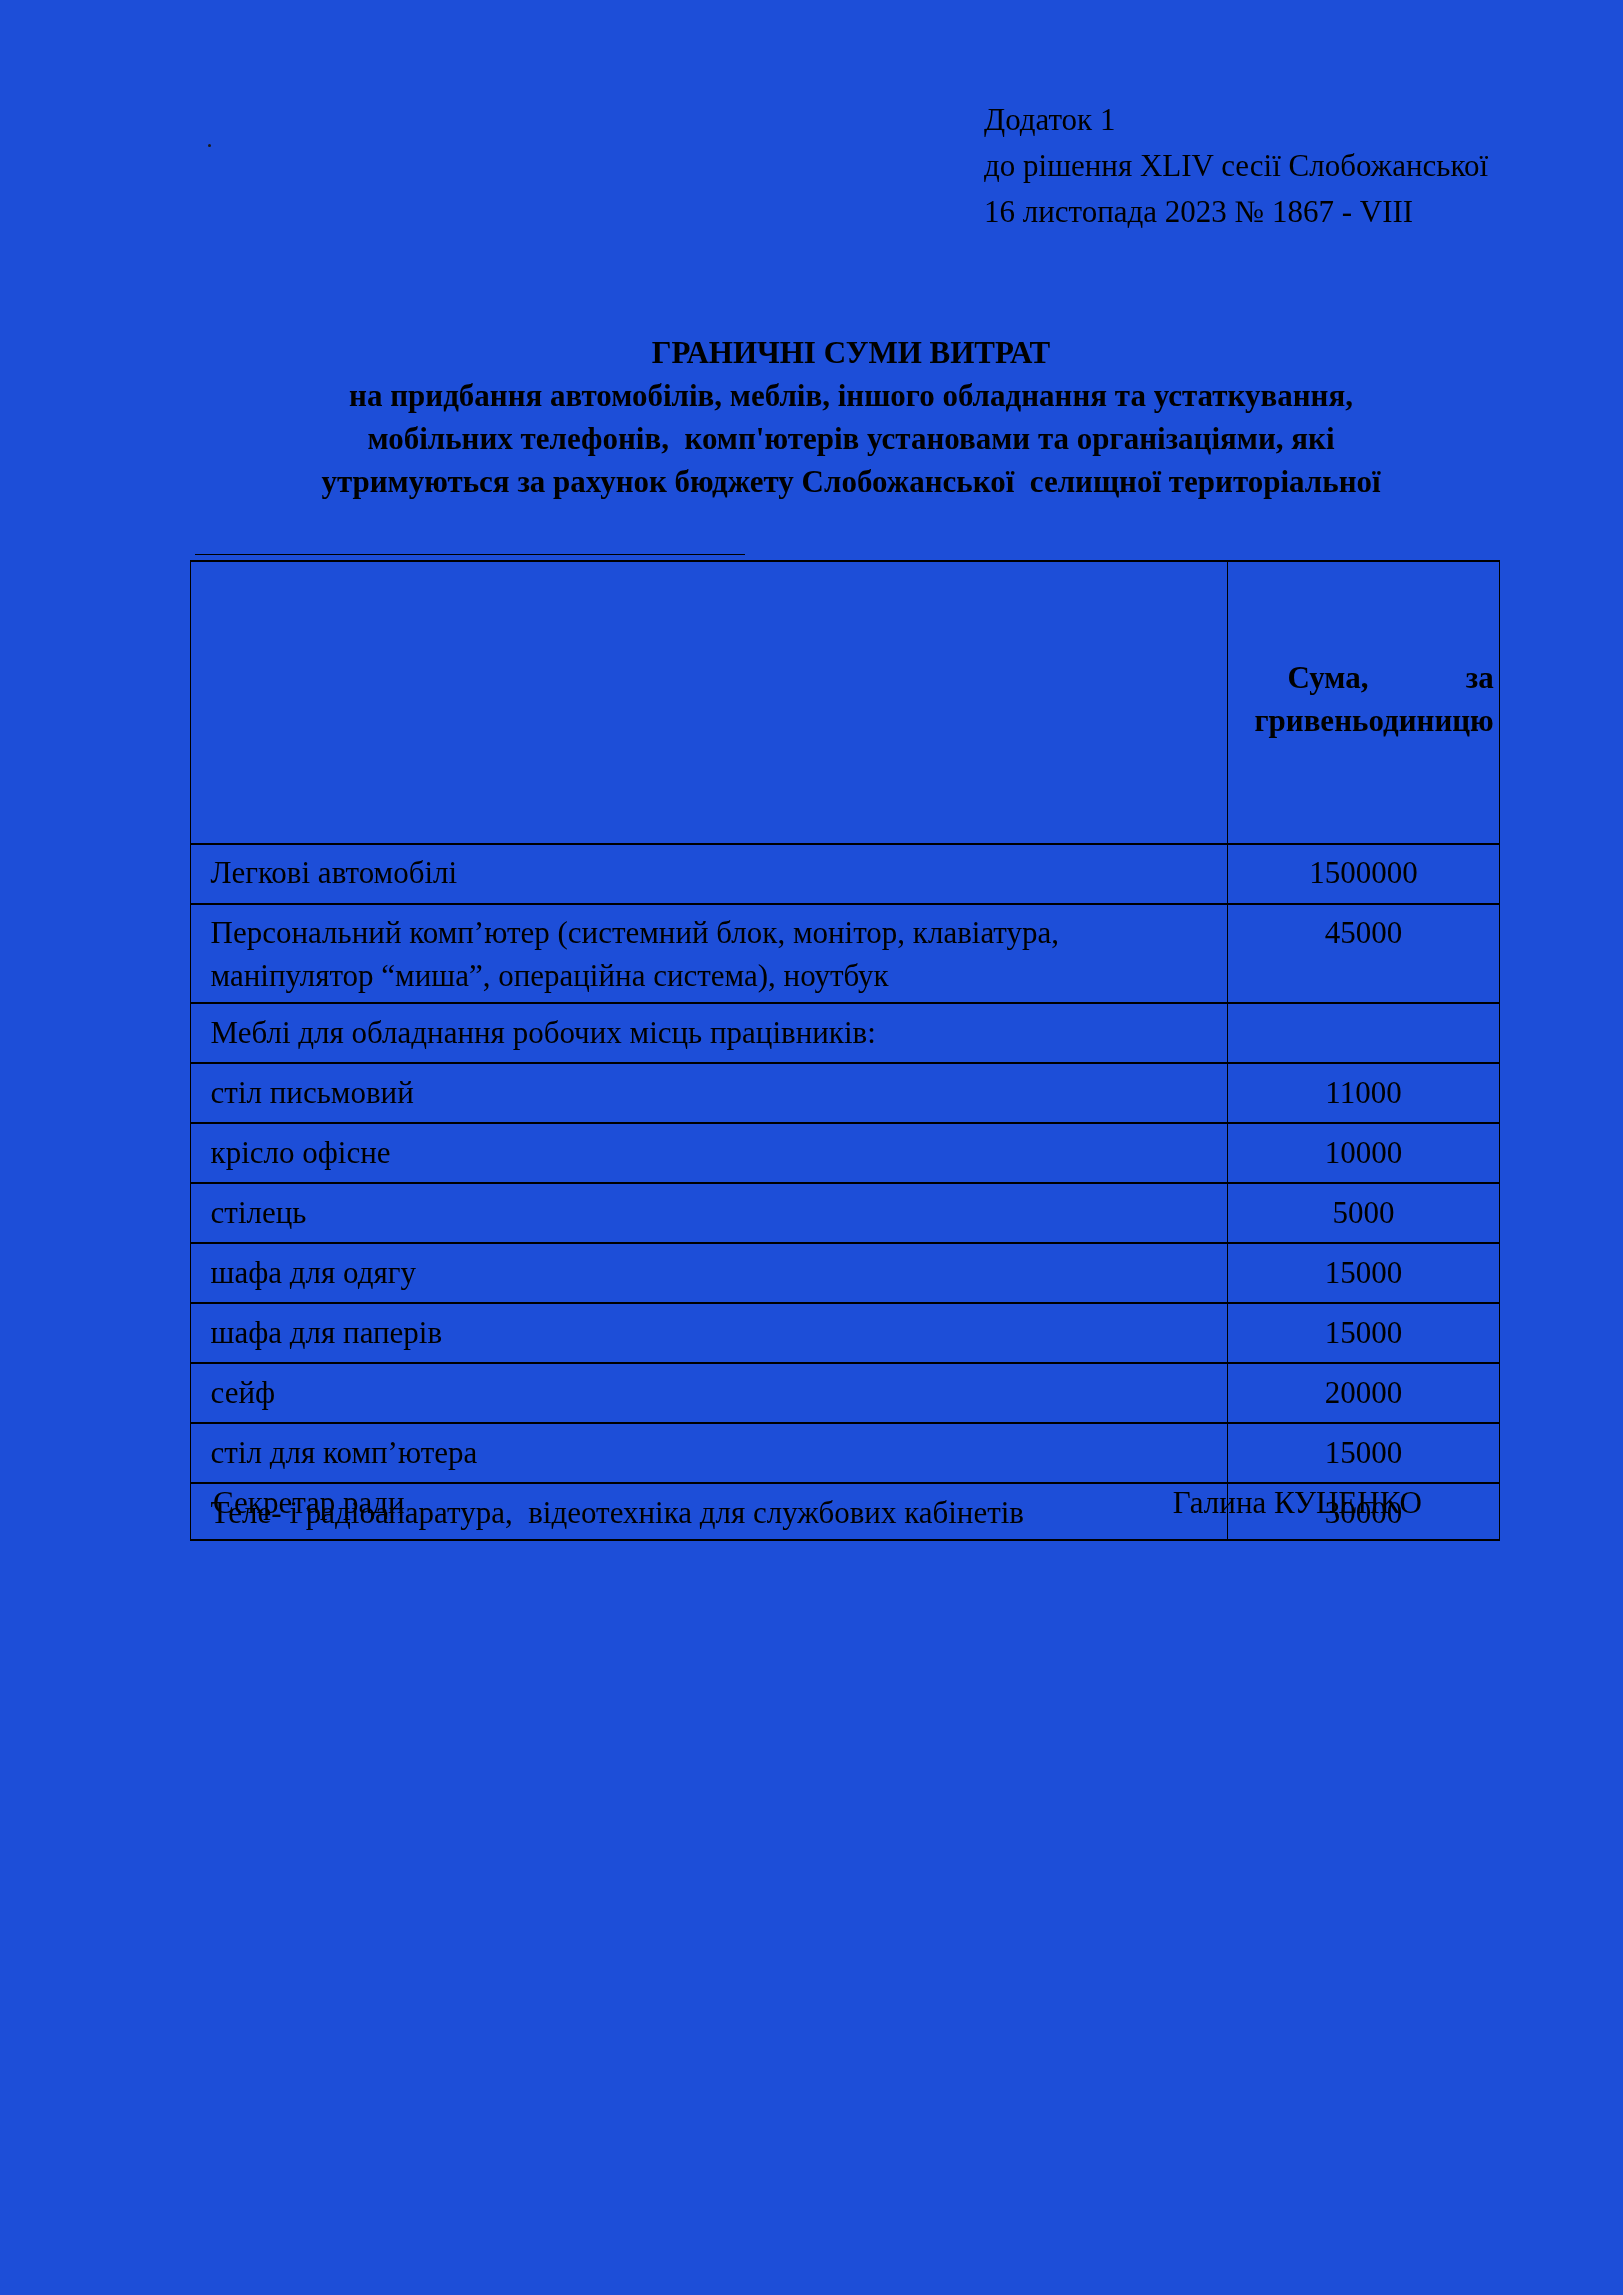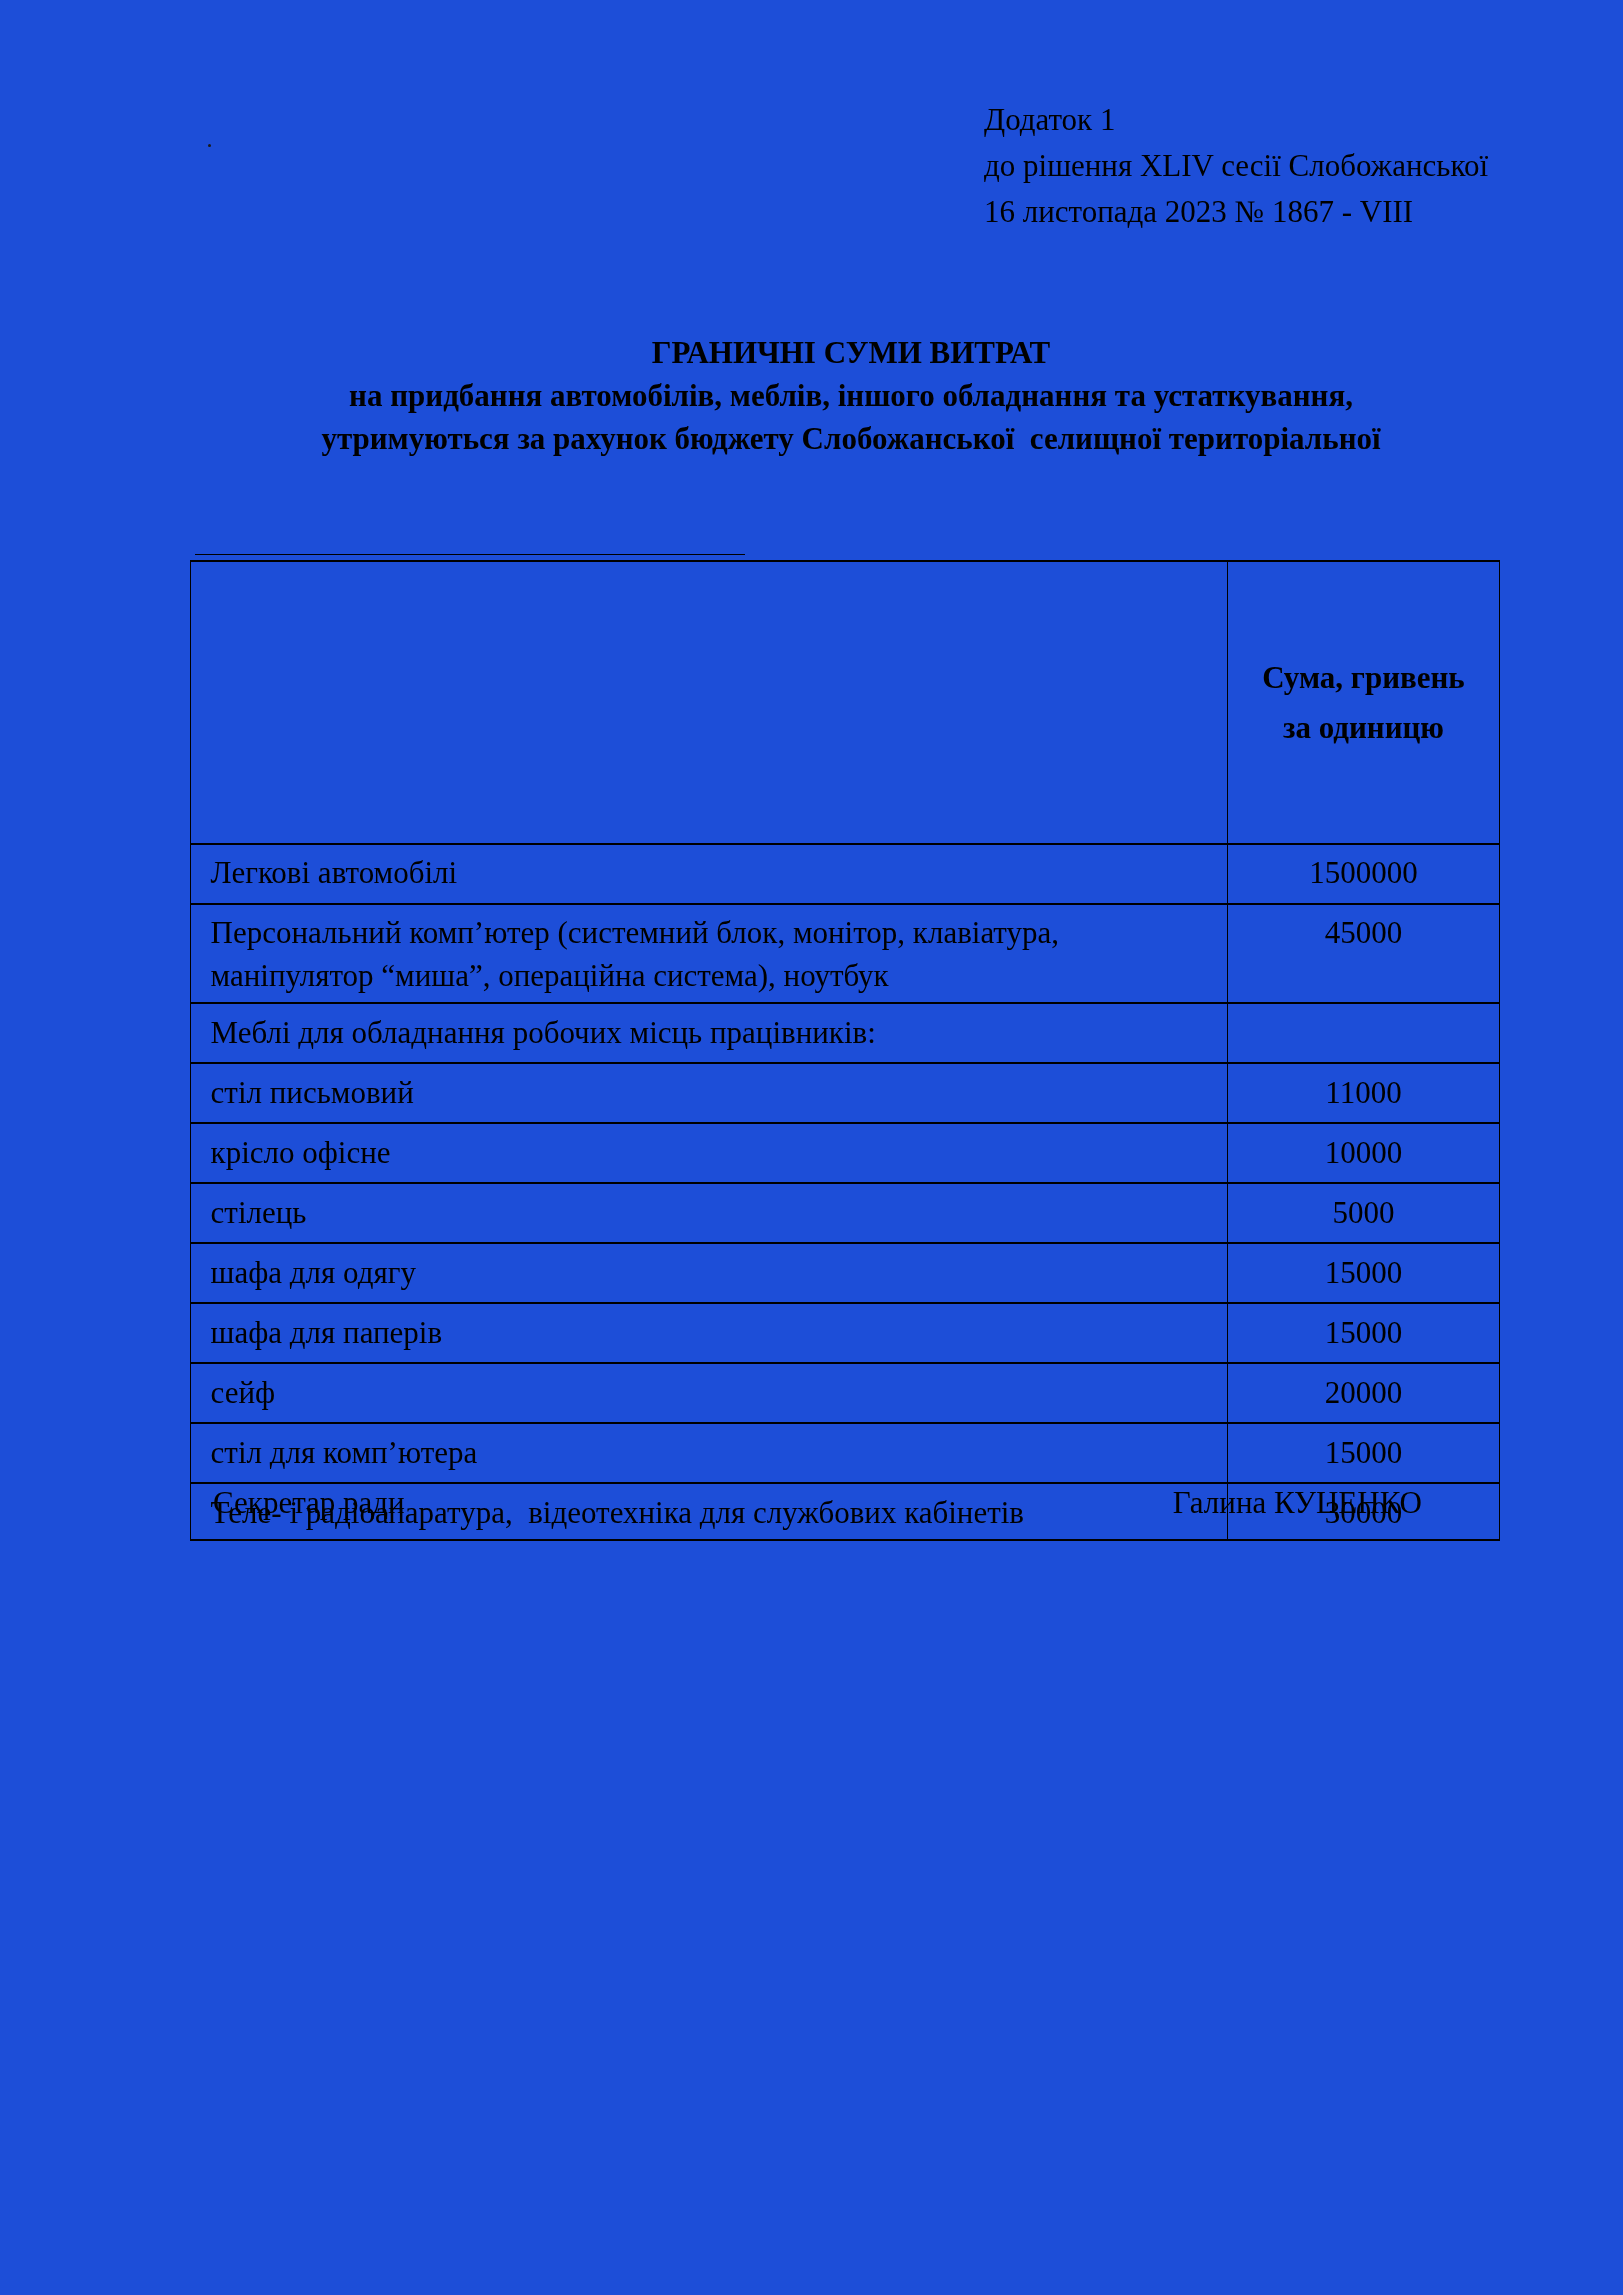--- a/index.html
+++ b/index.html
@@ -91,24 +91,25 @@
     text-align: center;
     padding: 6.5px 5.2px 5.2px 5.2px;
   }
   .head-amount {
     font-weight: bold;
     text-align: center;
     padding: 0;
   }
   .head-amount .head-flex {
     display: flex;
-    flex-direction: column;
+    flex-direction: row;
     justify-content: space-between;
     height: 93px;
     padding: 7.9px 5.2px;
+    text-align: right;
   }
 
   
   .signature {
     position: absolute;
     left: 213px;
     top: 1483px;
     width: 1209px;
     display: flex;
     justify-content: space-between;
@@ -126,20 +127,21 @@
 
   <div class="appendix">
     <div>Додаток 1</div>
     <div>до рішення XLIV сесії Слобожанської</div>
     <div>16 листопада 2023 № 1867 - VIII</div>
   </div>
 
   <div class="doc-title">
     <div>ГРАНИЧНІ СУМИ ВИТРАТ</div>
     <div>на придбання автомобілів, меблів, іншого обладнання та устаткування,</div>
+    <div>мобільних телефонів,  комп'ютерів установами та організаціями, які</div>
     <div>утримуються за рахунок бюджету Слобожанської  селищної територіальної</div>
   </div>
 
   <div class="artifact-line"></div>
 
   <table class="limits-table">
     <colgroup>
       <col style="width:1037px">
       <col style="width:272px">
     </colgroup>

